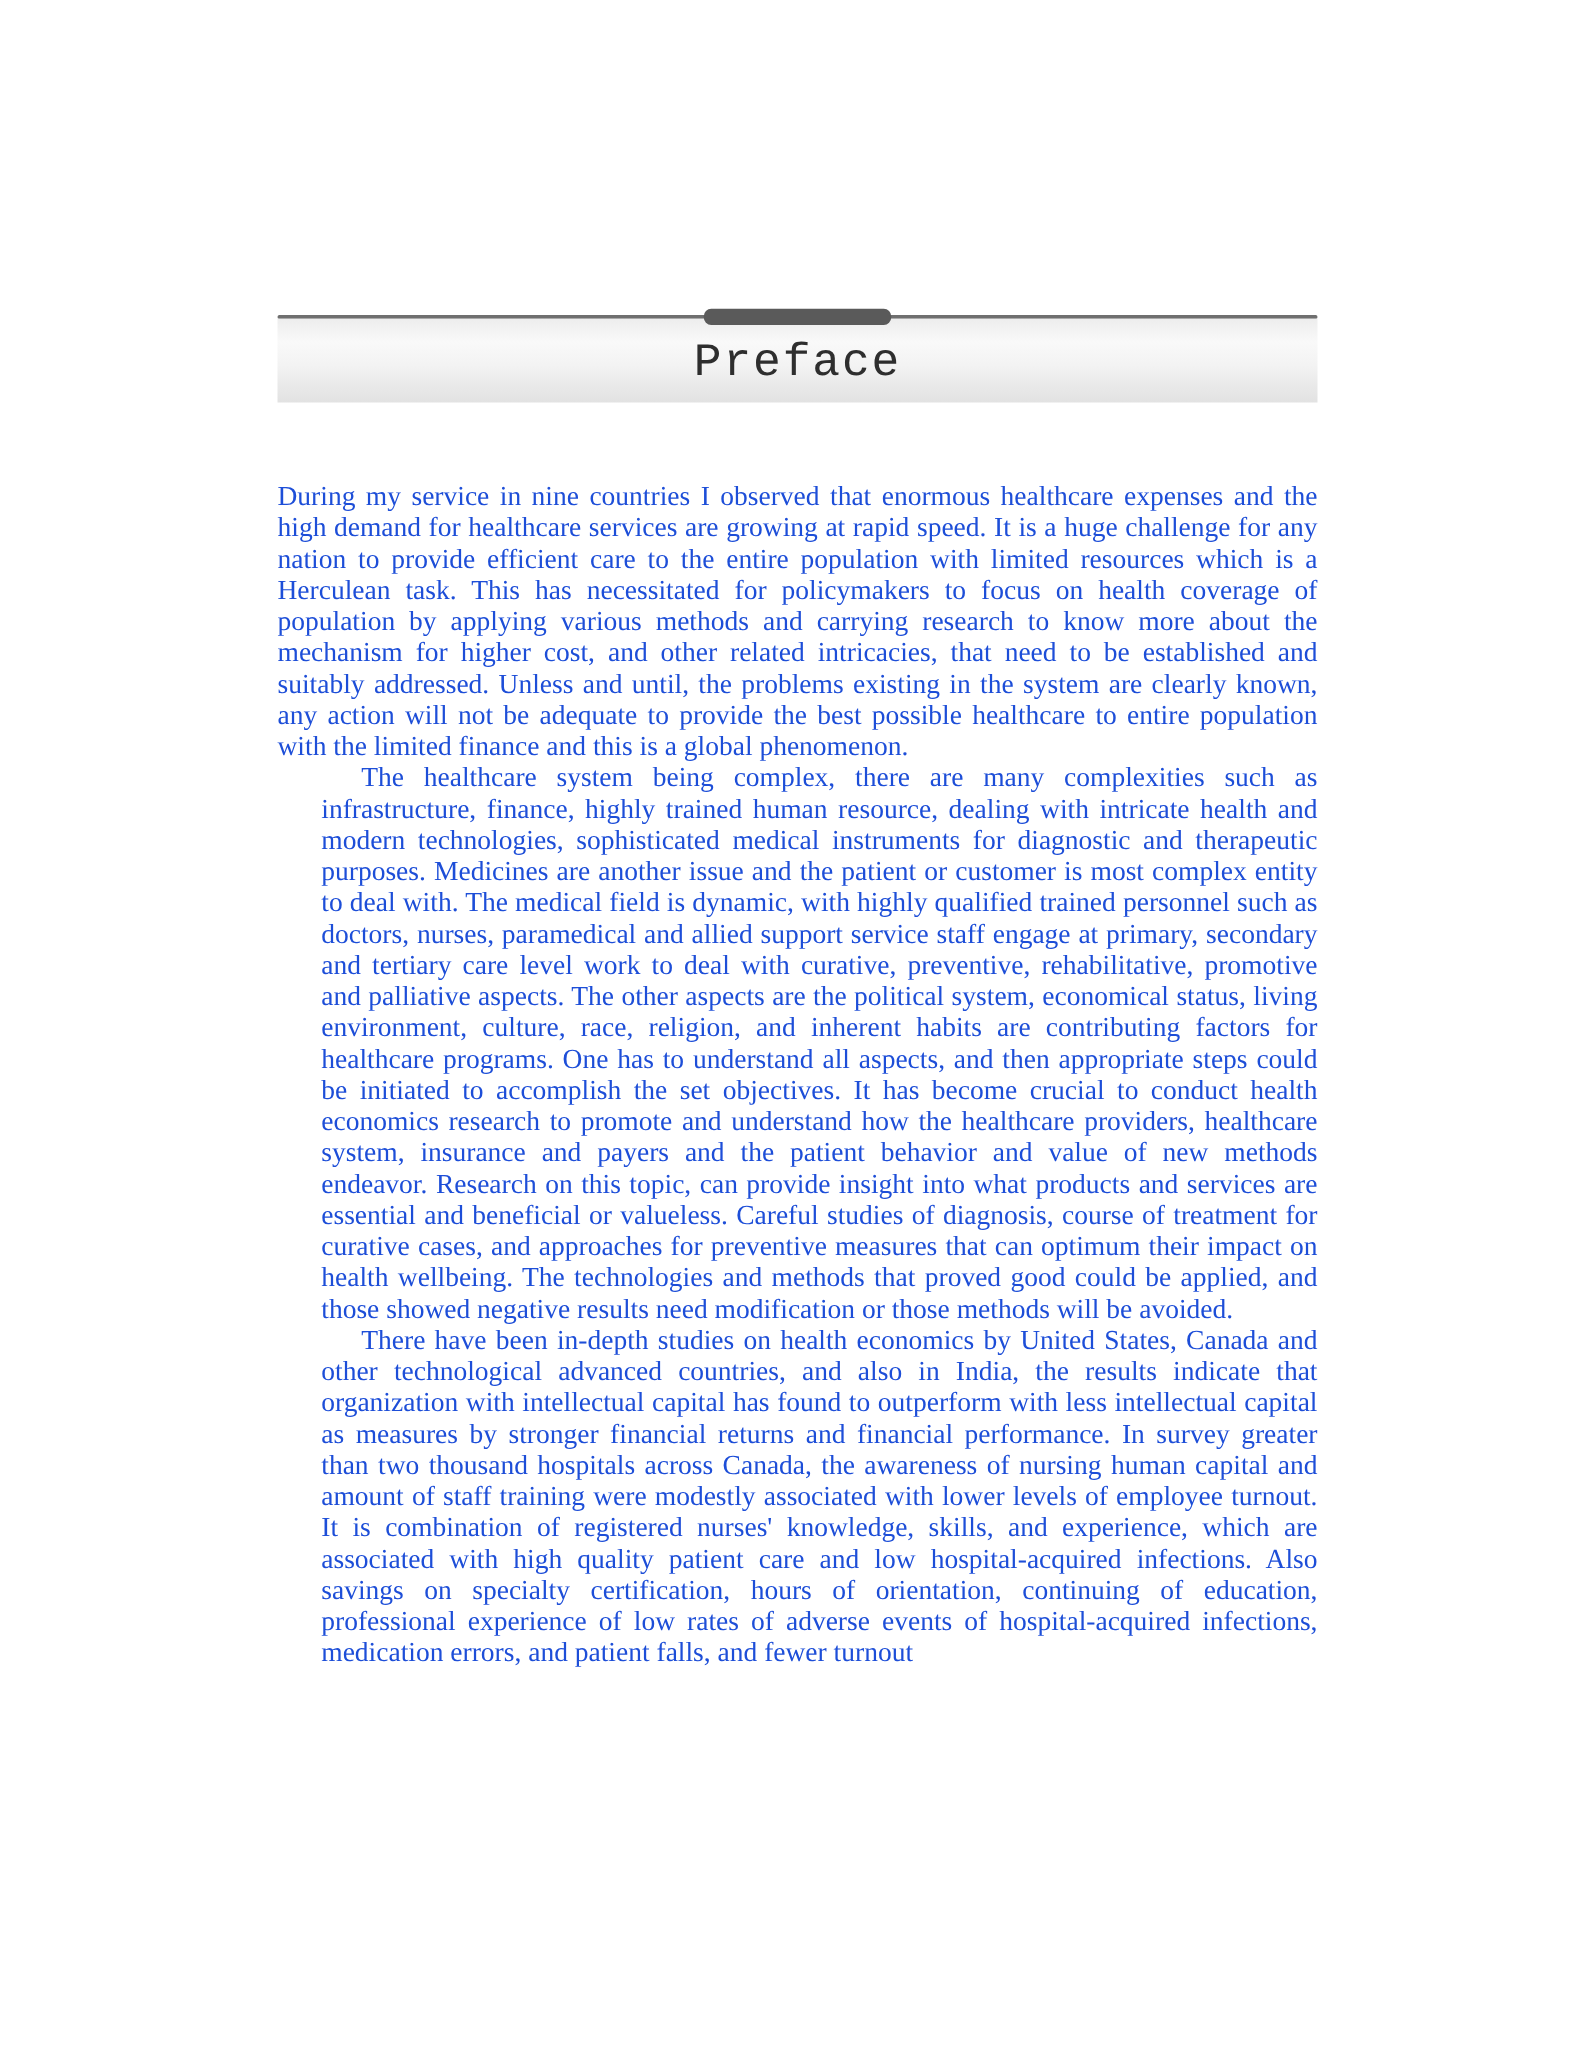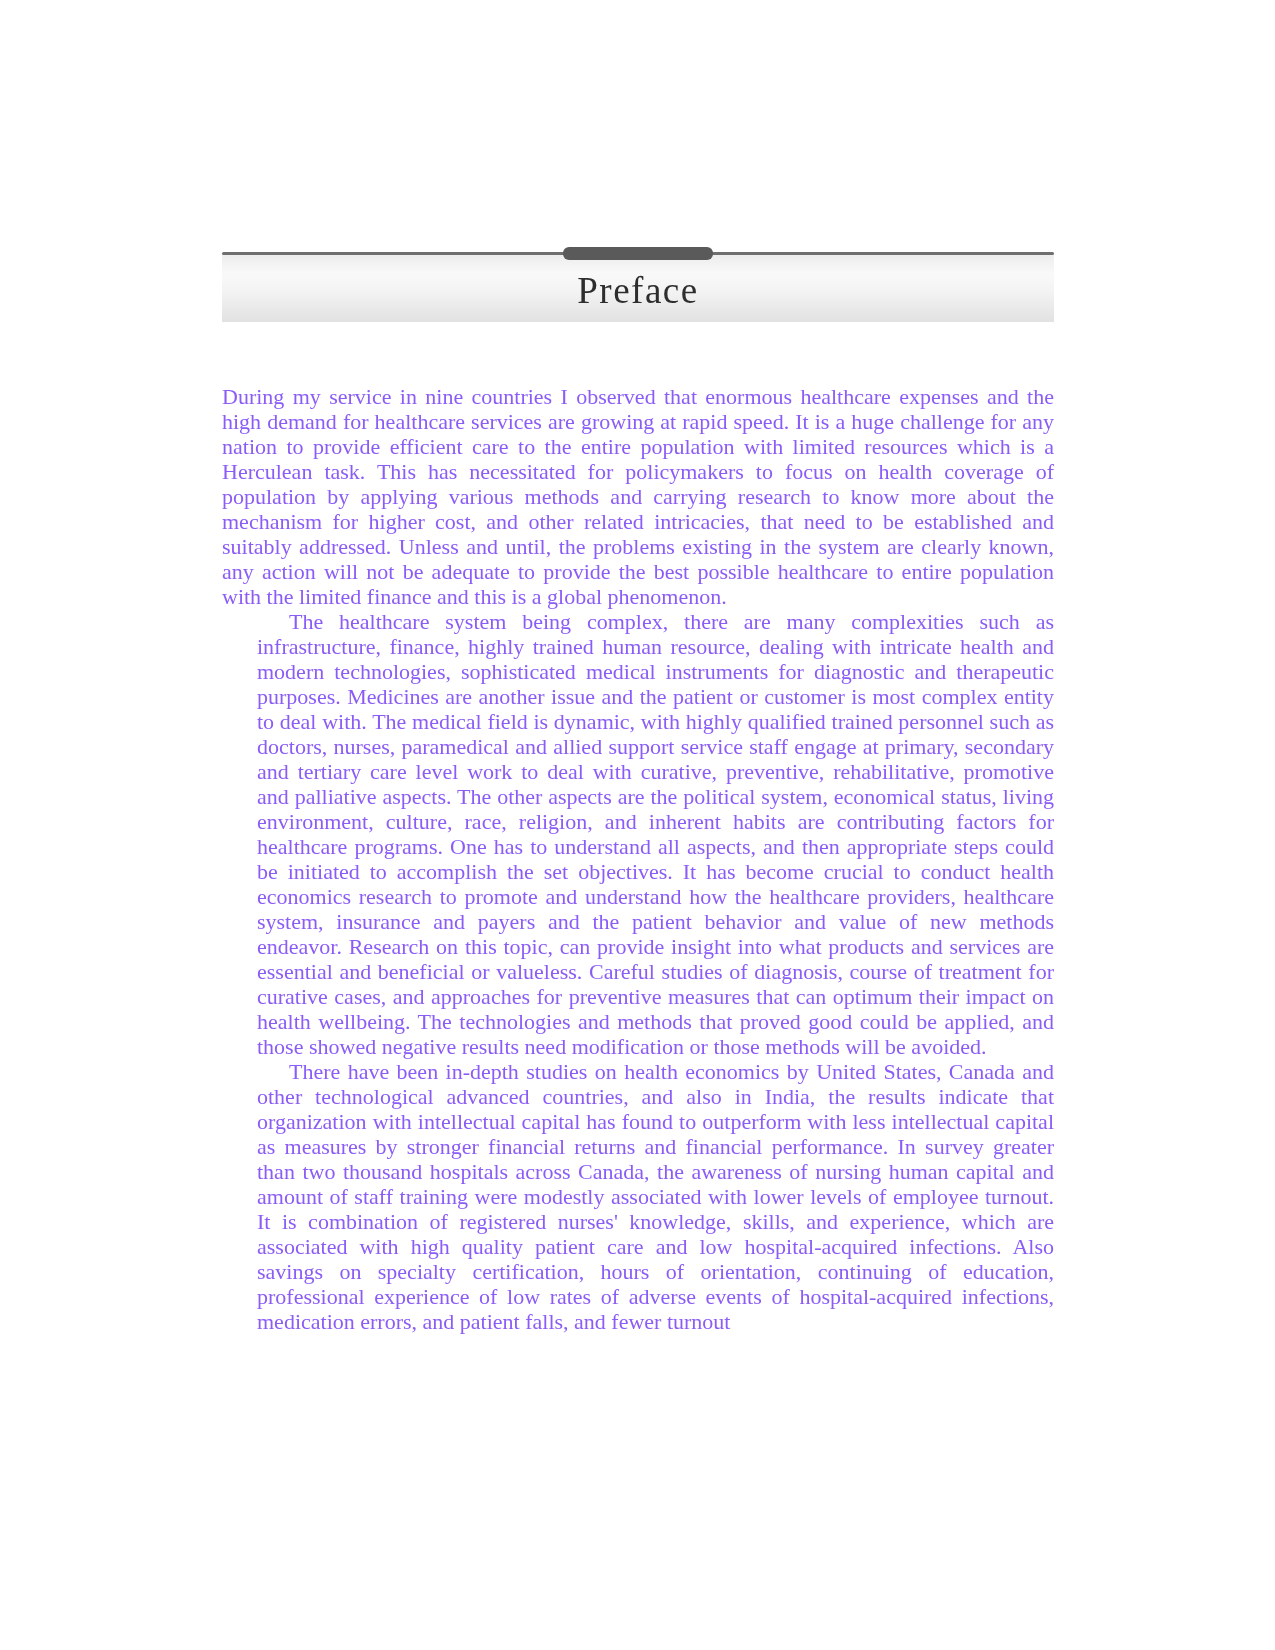--- a/index.html
+++ b/index.html
@@ -42,35 +42,35 @@
     border-radius: 6px;
   }
   .banner-box {
     height: 67px;
     background: linear-gradient(180deg, #ededed 0%, #f9f9f9 28%, #f3f3f3 55%, #e9e9e9 80%, #e2e2e2 100%);
     display: flex;
     align-items: center;
     justify-content: center;
   }
   .banner-title {
-    font-family: Liberation Serif, serif;
+    font-family: Liberation Mono, monospace;
     font-weight: 400;
     font-size: 37px;
     letter-spacing: 1.5px;
     color: #2e2e2e;
     padding-top: 4px;
   }
 
   
   .content {
     position: absolute;
     top: 384px;
     left: 222px;
     width: 832px;
-    color: #8b5cf6;
+    color: #1d4ed8;
   }
   .content p {
     margin: 0;
     font-size: 22px;
     line-height: 25px;
     text-align: justify;
     hyphens: none;
   }
   .content p.indented {
     text-indent: 32px;

